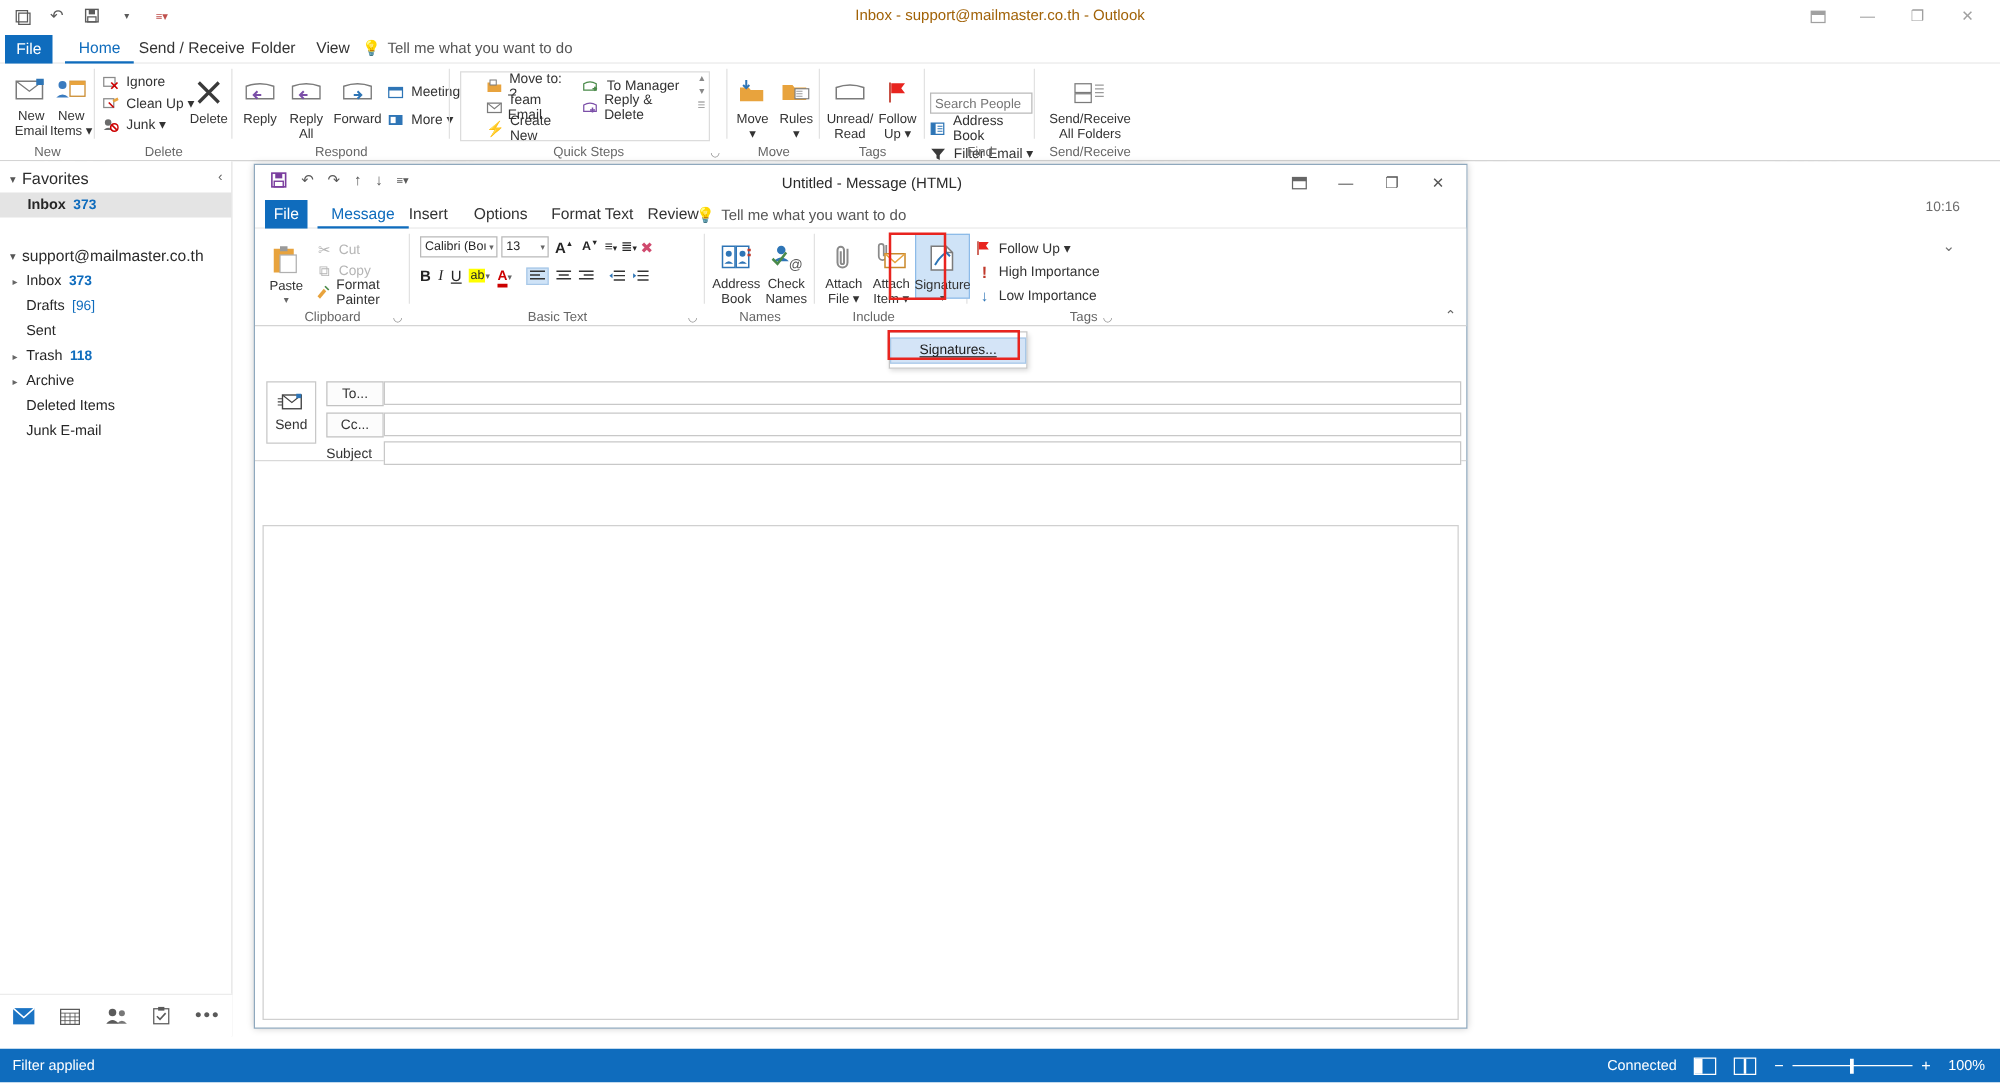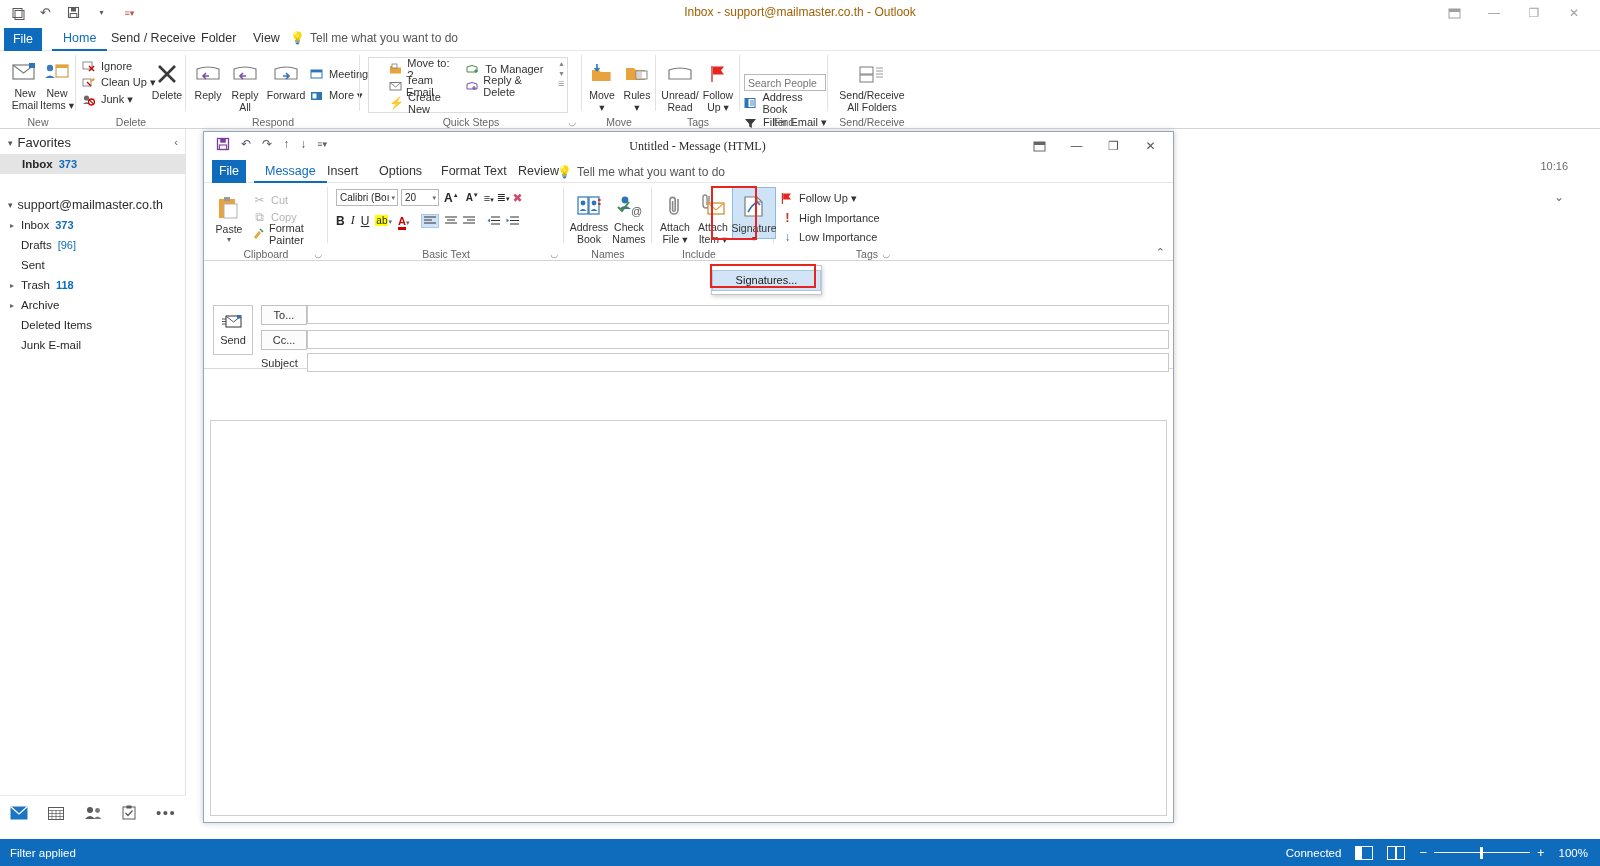--- a/index.html
+++ b/index.html
@@ -90,21 +90,21 @@
   .ztrack { width:96px; height:1.5px; background:#fff; position:relative; }
   .zthumb { position:absolute; left:46px; top:-5px; width:3px; height:12px; background:#fff; }
 
   
   #compose { position:absolute; left:203px; top:131px; width:971px; height:692px; background:#fff;
              border:1px solid #8fa8bd; box-shadow:0 0 6px rgba(0,0,0,.22); z-index:4; }
   #cw-title { height:28px; position:relative; background:#fff; }
   #cw-qat { position:absolute; left:12px; top:5px; display:flex; align-items:center; gap:11px;
             color:#5a5a5a; font-size:12px; }
   #cw-qat .save { color:#7a3d9e; }
-  #cw-titletext { position:absolute; left:18px; right:0; top:7px; text-align:center; font-size:12px; color:#2b2b2b;font-family:Liberation Serif, serif; }
+  #cw-titletext { position:absolute; left:18px; right:0; top:7px; text-align:center; font-size:12px; color:#2b2b2b; }
   #cw-winbtns { position:absolute; right:4px; top:2px; display:flex; }
   .cwbtn { width:37px; height:24px; display:flex; align-items:center; justify-content:center;
            color:#555; font-size:12px; }
   #cw-tabs { position:relative; height:23px; border-bottom:1px solid #e6e6e6; }
   #cw-tabs .tab { height:23px; line-height:23px; }
   #cw-tabs .tab.file { left:8px; width:34px; }
   #cw-ribbon { position:relative; height:78px; border-bottom:1px solid #d4d4d4; background:#fff; }
   #cw-header { position:relative; height:78px; border-bottom:1px solid #d9d9d9; }
   #send-btn { position:absolute; left:9px; top:14px; width:40px; height:50px; border:1px solid #c8c8c8;
               display:flex; flex-direction:column; align-items:center; justify-content:center; gap:4px;
@@ -667,21 +667,21 @@
       <div class="gsep"></div>
     </div>
 
     <div class="rgroup" style="left:124px;width:236px;">
       <div style="position:absolute;left:8px;top:6px;display:flex;align-items:center;gap:3px;">
         <div style="width:62px;height:17px;border:1px solid #b9b9b9;font-size:10px;display:flex;align-items:center;padding-left:3px;background:#fff;overflow:hidden;">
           <span style="white-space:nowrap;">Calibri (Boı</span>
           <span style="margin-left:auto;margin-right:2px;font-size:7px;color:#666;">▾</span>
         </div>
         <div style="width:38px;height:17px;border:1px solid #b9b9b9;font-size:10px;display:flex;align-items:center;padding-left:3px;background:#fff;">
-          <span>20</span>
+          <span>13</span>
           <span style="margin-left:auto;margin-right:2px;font-size:7px;color:#666;">▾</span>
         </div>
         <span style="font-size:12px;font-weight:bold;padding:0 2px;">A<sup style="font-size:6px;">▲</sup></span>
         <span style="font-size:10px;font-weight:bold;padding:0 2px;">A<sup style="font-size:6px;">▼</sup></span>
         <span style="font-size:11px;">≡<span style="font-size:7px;">▾</span></span>
         <span style="font-size:11px;">≣<span style="font-size:7px;">▾</span></span>
         <span style="color:#d04a6e;font-size:12px;">✖</span>
       </div>
       <div style="position:absolute;left:8px;top:30px;display:flex;align-items:center;gap:6px;">
         <span style="font-weight:bold;font-size:12px;">B</span>

